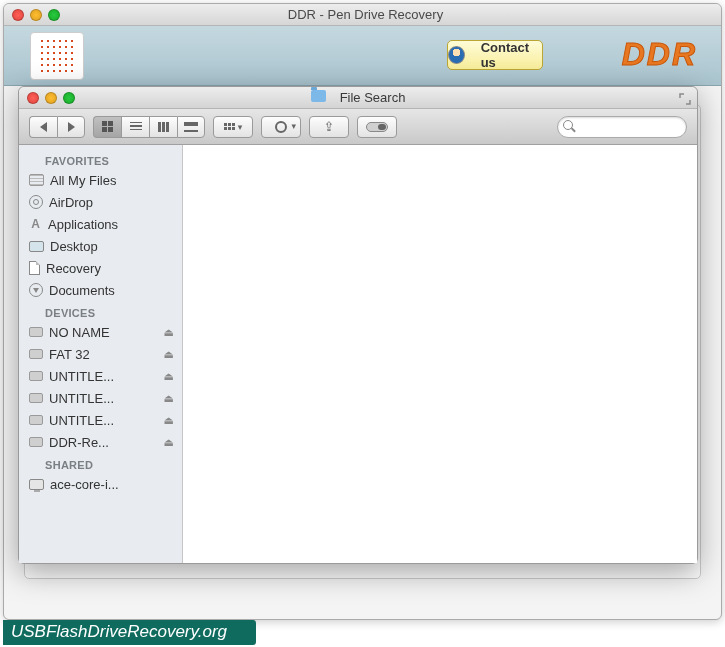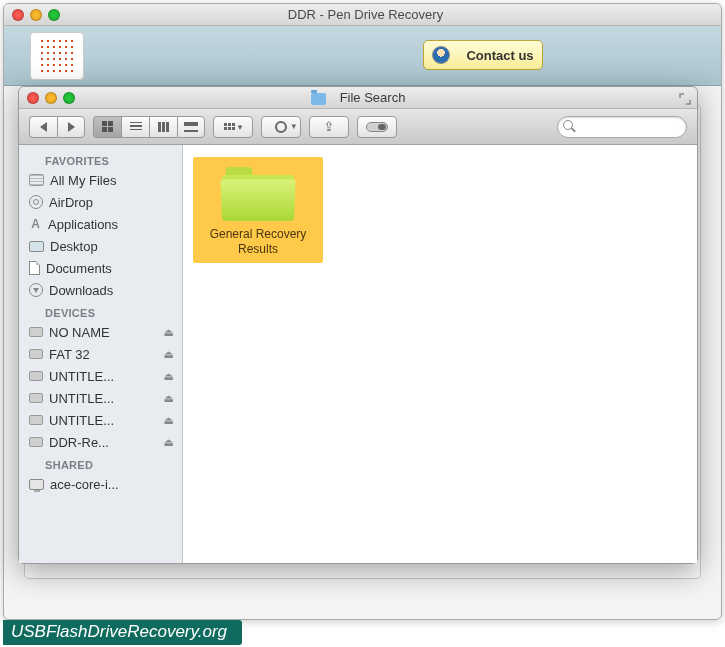--- a/index.html
+++ b/index.html
@@ -11,32 +11,32 @@
 .traffic { display: flex; gap: 6px; padding-left: 8px; }
 .traffic span { width: 12px; height: 12px; border-radius: 50%; display: block; border: 1px solid rgba(0,0,0,0.2); }
 .tl-close { background: radial-gradient(#ff6159,#e0443e); }
 .tl-min { background: radial-gradient(#ffbd2e,#dea123); }
 .tl-max { background: radial-gradient(#28c940,#1aab29); }
 .bg-title { flex: 1; text-align: center; font-size: 13px; color: #4a4a4a; margin-left: -50px; }
 
 .bg-header { height: 60px; background: linear-gradient(#c5d8e0, #a9c4ce); border-bottom: 1px solid #8aa5af; position: relative; display: flex; align-items: center; }
 .bg-logo { width: 54px; height: 48px; margin-left: 26px; background: #fff; border: 1px solid #ccc; border-radius: 4px; display: flex; align-items: center; justify-content: center; }
 .bg-logo-inner { width: 36px; height: 36px; background-image: radial-gradient(circle, #d84a1e 1.5px, transparent 1.5px); background-size: 6px 6px; }
-.contact-btn { position: absolute; right: 178px; top: 14px; width: 120px; height: 30px; background: linear-gradient(#fefcd8,#f8ed9a); border: 1px solid #bba533; border-radius: 5px; display: flex; align-items: center; justify-content: center; gap: 16px; font-size: 13px; font-weight: bold; color: #333; }
+.contact-btn { position: absolute; right: 178px; top: 14px; width: 96px; height: 30px; background: linear-gradient(#fefcd8,#f8ed9a); border: 1px solid #bba533; border-radius: 5px; display: flex; align-items: center; justify-content: center; gap: 16px; font-size: 13px; font-weight: bold; color: #333; }
 .contact-icon { width: 18px; height: 18px; border-radius: 50%; background: radial-gradient(circle at 50% 35%, #ffe0b2 30%, #2a6db3 30%); border: 1px solid #888; }
 .ddr-brand { position: absolute; right: 24px; top: 10px; font-size: 32px; font-weight: bold; font-style: italic; color: #e87722; -webkit-text-stroke: 1px #c8570a; letter-spacing: 2px; }
 
 .bg-content { position: absolute; left: 20px; top: 100px; right: 20px; bottom: 40px; background: #fbfbfb; border: 1px solid #ccc; border-radius: 5px; }
 .bg-hint { position: absolute; left: 80px; bottom: 60px; font-size: 13px; color: #2f4f2f; }
 .bg-hint-icon { position: absolute; left: 44px; bottom: 52px; width: 30px; height: 26px; border-radius: 50% 50% 50% 0; background: #9ecfe0; border: 1px solid #5a9db3; }
 
 
 .fg-window { position: absolute; left: 18px; top: 86px; width: 680px; height: 478px; border: 1px solid #9a9a9a; border-radius: 6px; background: #ededed; box-shadow: 0 8px 30px rgba(0,0,0,0.35); }
 .fg-titlebar { height: 22px; background: linear-gradient(#ededed, #d4d4d4); border-bottom: 1px solid #b5b5b5; border-radius: 6px 6px 0 0; display: flex; align-items: center; position: relative; }
-.fg-title { position: absolute; left: 0; right: 0; text-align: center; font-size: 13px; color: #3a3a3a; display: flex; align-items: flex-end; justify-content: center; gap: 14px; pointer-events: none; }
+.fg-title { position: absolute; left: 0; right: 0; text-align: center; font-size: 13px; color: #3a3a3a; display: flex; align-items: flex-start; justify-content: center; gap: 14px; pointer-events: none; }
 .folder-mini { width: 15px; height: 12px; background: #7db9e8; border-radius: 2px; position: relative; }
 .folder-mini:before { content: ''; position: absolute; top: -3px; left: 0; width: 6px; height: 3px; background: #6aa8d8; border-radius: 1px 1px 0 0; }
 .resize-icon { position: absolute; right: 6px; top: 4px; width: 12px; height: 12px; }
 .resize-icon:before, .resize-icon:after { content: ''; position: absolute; background: #8a8a8a; }
 
 .fg-toolbar { height: 36px; background: linear-gradient(#e6e6e6, #c9c9c9); border-bottom: 1px solid #a0a0a0; display: flex; align-items: center; padding: 0 10px; gap: 8px; }
 .nav-group, .view-group, .arrange-group, .action-group, .share-group, .search-wrap { display: flex; }
 .tb-btn { height: 22px; background: linear-gradient(#fdfdfd,#e3e3e3); border: 1px solid #9a9a9a; display: flex; align-items: center; justify-content: center; color: #555; font-size: 11px; }
 .nav-group .tb-btn { width: 28px; }
 .nav-group .tb-btn:first-child { border-radius: 4px 0 0 4px; border-right: none; }
@@ -66,21 +66,21 @@
 
 .content-area { flex: 1; background: #fff; padding: 12px 10px; display: flex; align-items: flex-start; gap: 0; height: 100%; }
 .folder-item { width: 130px; text-align: center; background: #ffc94a; border-radius: 2px; padding: 8px 4px 6px; }
 .folder-big { width: 72px; height: 56px; margin: 0 auto 6px; position: relative; }
 .folder-back { position:absolute; bottom:0; width:72px; height:46px; background: linear-gradient(#c7e857,#9ccf2a); border-radius: 4px; }
 .folder-tab { position:absolute; top:2px; left:4px; width:26px; height:10px; background:#b8dc42; border-radius: 3px 3px 0 0; }
 .folder-front { position:absolute; bottom:0; width:72px; height:40px; background: linear-gradient(#d9f278,#a9d834); border-radius: 2px 2px 4px 4px; transform: perspective(100px) rotateX(-6deg); transform-origin: bottom; }
 .folder-label { font-size: 12px; color: #4a3510; line-height: 1.25; }
 
 
-.footer-link { position: absolute; left: 3px; bottom: 2px; background: #0f6b5e; color: #fff; font-size: 17px; font-style: italic; padding: 2px 15px 3px 8px; border-radius: 0 3px 3px 0; }
+.footer-link { position: absolute; left: 3px; bottom: 2px; background: #0f6b5e; color: #fff; font-size: 17px; font-style: italic; padding: 2px 29px 3px 8px; border-radius: 0 3px 3px 0; }
 
 
 .tri-left, .tri-right { width: 0; height: 0; border-top: 5px solid transparent; border-bottom: 5px solid transparent; }
 .tri-left { border-right: 7px solid #666; }
 .tri-right { border-left: 7px solid #666; }
 .grid-ic { display:grid; grid-template-columns: repeat(2,5px); grid-template-rows: repeat(2,5px); gap:1px; }
 .grid-ic span { background:#555; }
 .list-ic { width:12px; height:10px; background: repeating-linear-gradient(#666 0 1.5px, transparent 1.5px 3.5px); }
 .col-ic { width:12px; height:10px; display:flex; gap:1px; }
 .col-ic span { flex:1; background:#666; }
@@ -118,20 +118,21 @@
     <div class="bg-title">DDR - Pen Drive Recovery</div>
   </div>
   <div class="bg-header">
     <div class="bg-logo">
         <div class="bg-logo-inner"></div>
       </div>
     <div class="contact-btn">
       <span class="contact-icon"></span>
       <span>Contact us</span>
     </div>
+    <div class="ddr-brand">DDR</div>
   </div>
   <div class="bg-content">
     <div class="bg-hint-icon"></div>
     <div class="bg-hint">To select another disk for recovery, click on 'Back' Button.</div>
   </div>
 </div>
 
 <div class="fg-window">
   <div class="fg-titlebar">
     <div class="traffic">
@@ -223,25 +224,25 @@
       <div class="sb-item">
           <span class="sb-icon app-ic"></span>
           <span class="sb-label">Applications</span>
         </div>
       <div class="sb-item">
           <span class="sb-icon desktop-ic"></span>
           <span class="sb-label">Desktop</span>
         </div>
       <div class="sb-item">
           <span class="sb-icon doc-ic"></span>
+          <span class="sb-label">Recovery</span>
+        </div>
+      <div class="sb-item">
+          <span class="sb-icon down-ic"></span>
           <span class="sb-label">Documents</span>
-        </div>
-      <div class="sb-item">
-          <span class="sb-icon down-ic"></span>
-          <span class="sb-label">Downloads</span>
         </div>
 
       <div class="sb-header">DEVICES</div>
       <div class="sb-item">
           <span class="sb-icon hdd"></span>
           <span class="sb-label">NO NAME</span>
           <span class="eject">⏏</span>
         </div>
       <div class="sb-item">
           <span class="sb-icon hdd"></span>
@@ -270,25 +271,17 @@
         </div>
 
       <div class="sb-header">SHARED</div>
       <div class="sb-item">
           <span class="sb-icon display-ic"></span>
           <span class="sb-label">ace-core-i...</span>
         </div>
     </div>
 
     <div class="content-area">
-      <div class="folder-item">
-        <div class="folder-big">
-          <div class="folder-tab"></div>
-            <div class="folder-back"></div>
-            <div class="folder-front"></div>
-        </div>
-        <div class="folder-label">General Recovery Results</div>
-      </div>
     </div>
   </div>
 </div>
 
 <div class="footer-link">USBFlashDriveRecovery.org</div>
 
 </body></html>

